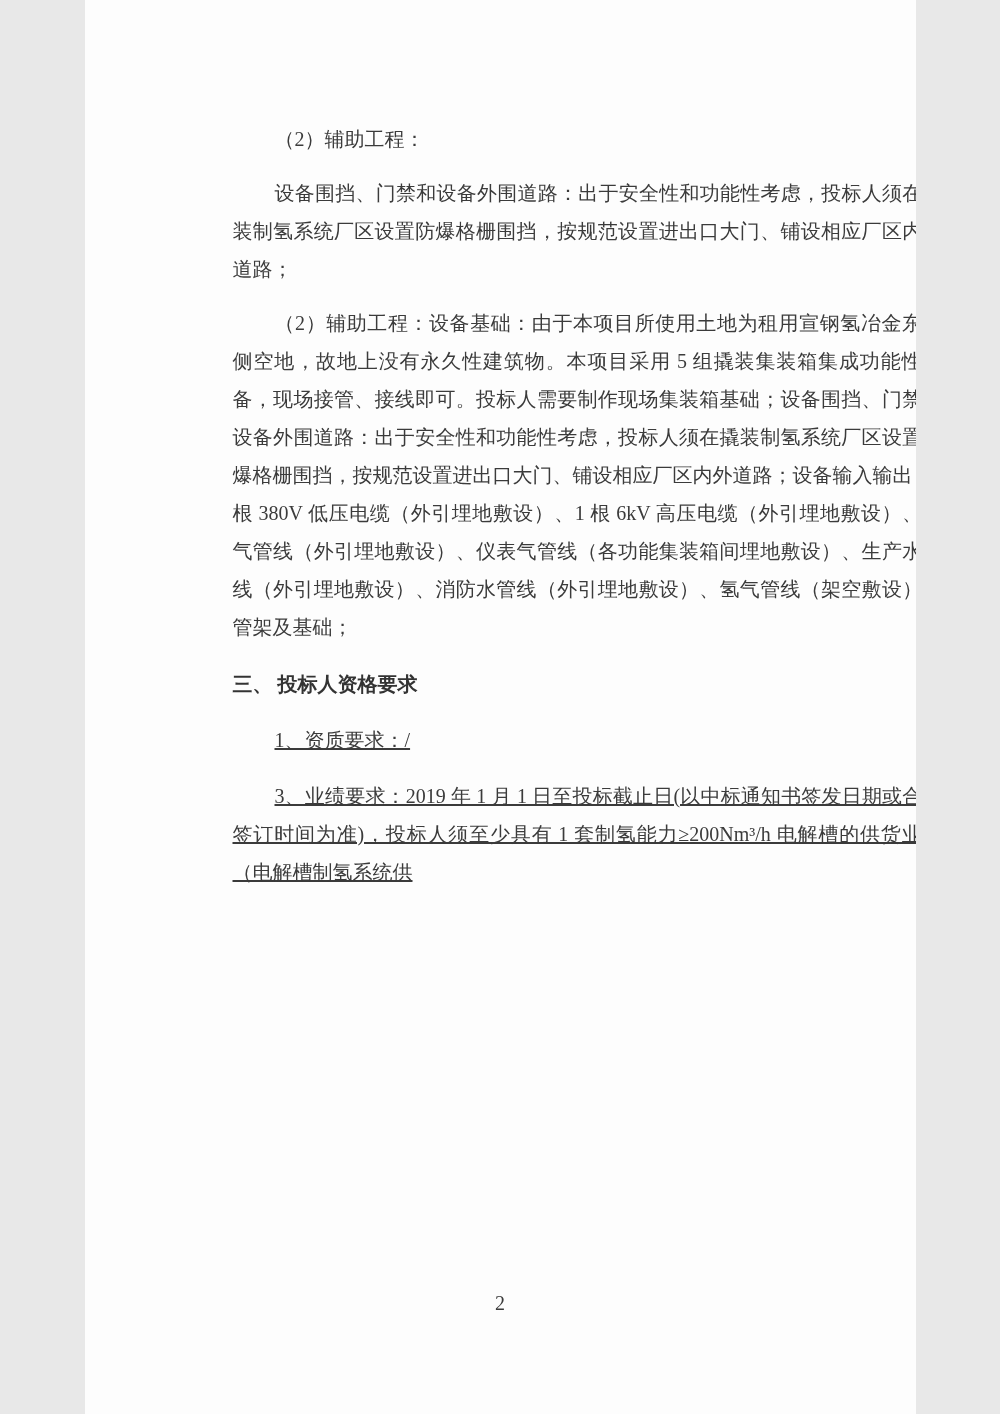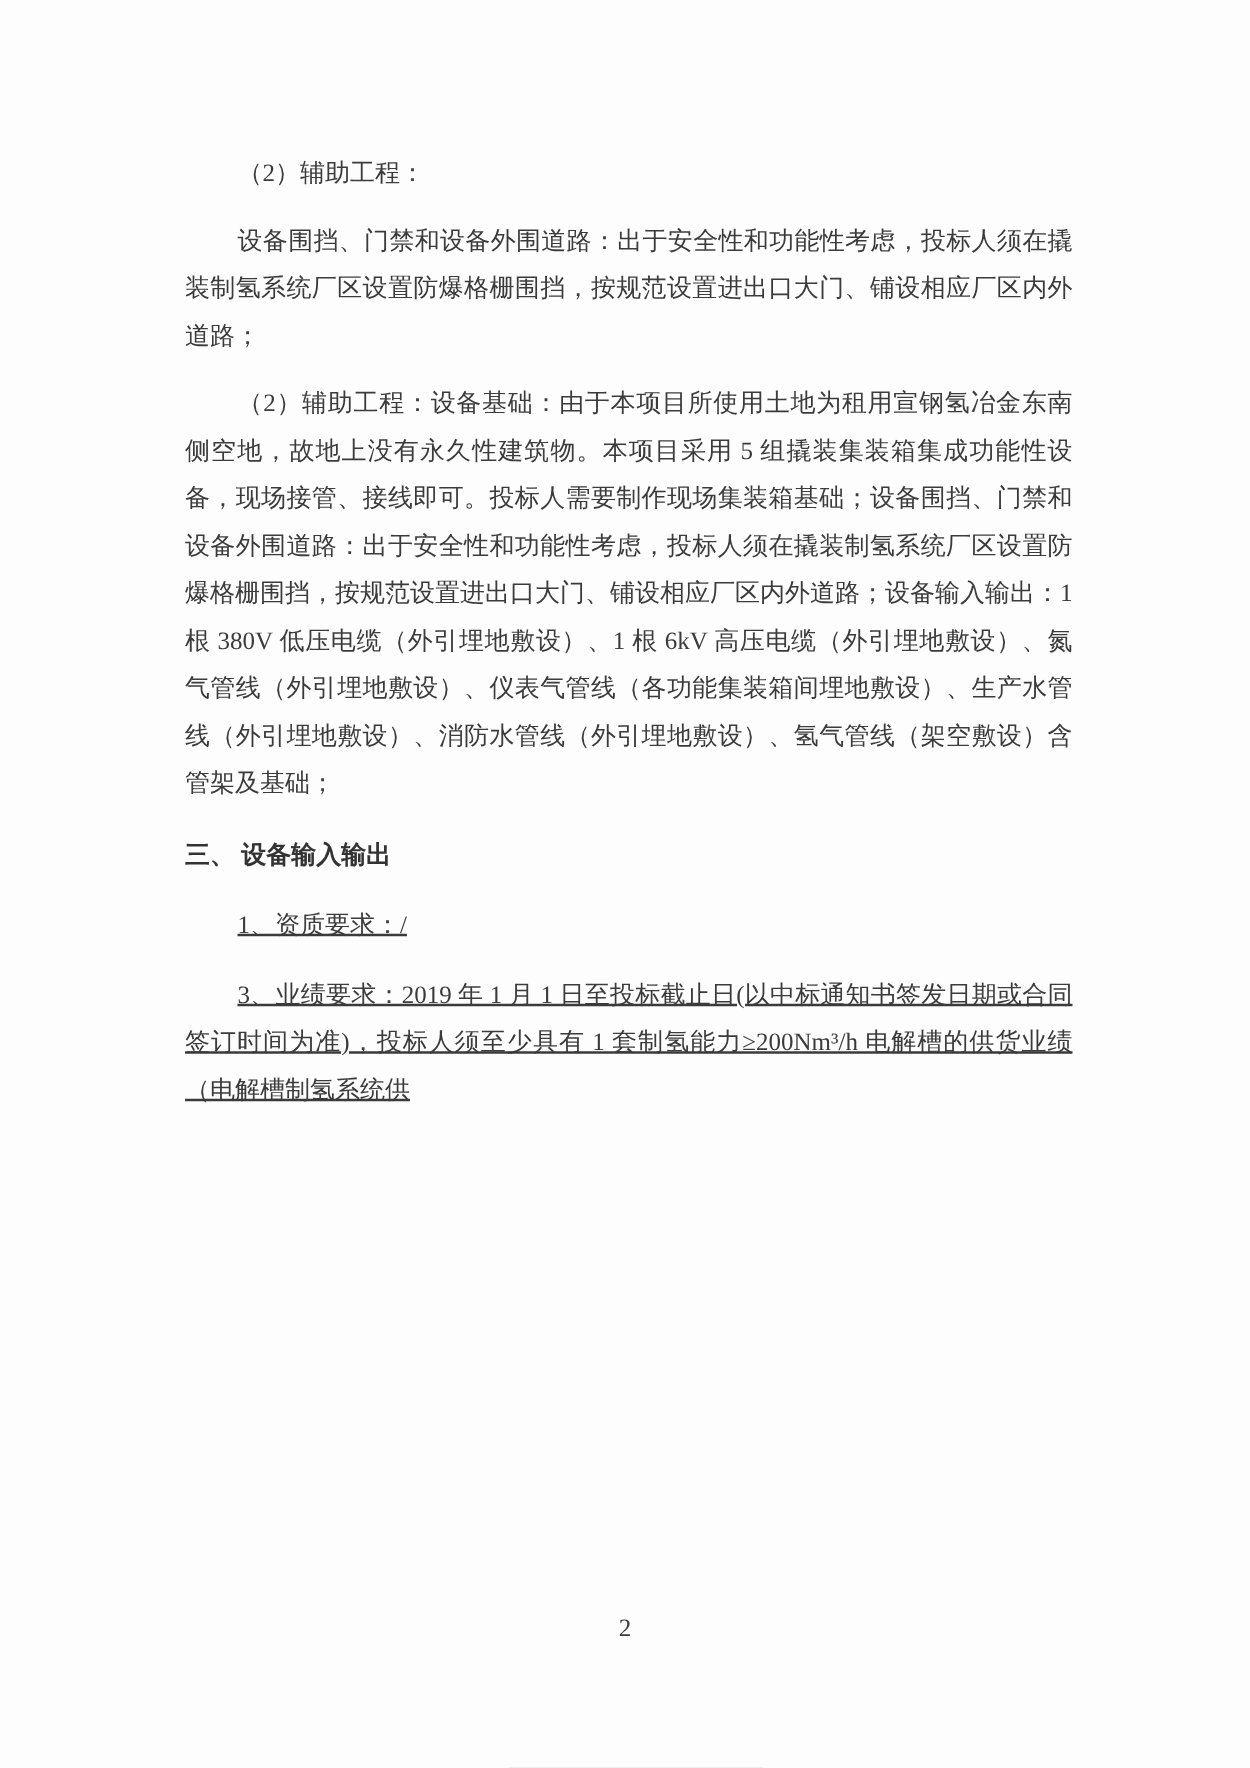--- a/index.html
+++ b/index.html
@@ -2,21 +2,21 @@
 <html><head>
 <meta charset="utf-8">
 <style>
   html, body {
     margin: 0;
     padding: 0;
     background: #e8e8e8;
   }
   .page {
     position: relative;
-    width: 1000px;
+    width: 831px;
     height: 1414px;
     margin: 0 auto;
     background: #fdfdfd;
     font-family: "Liberation Serif", "DejaVu Serif", serif;
     color: #3b3b3b;
     overflow: hidden;
   }
   .content {
     position: absolute;
     left: 148px;
@@ -71,21 +71,21 @@
     <p class="body-para first">（2）辅助工程：</p>
 
 
     <p class="body-para">设备围挡、门禁和设备外围道路：出于安全性和功能性考虑，投标人须在撬装制氢系统厂区设置防爆格栅围挡，按规范设置进出口大门、铺设相应厂区内外道路；</p>
 
 
 
     <p class="body-para">（2）辅助工程：设备基础：由于本项目所使用土地为租用宣钢氢冶金东南侧空地，故地上没有永久性建筑物。本项目采用 5 组撬装集装箱集成功能性设备，现场接管、接线即可。投标人需要制作现场集装箱基础；设备围挡、门禁和设备外围道路：出于安全性和功能性考虑，投标人须在撬装制氢系统厂区设置防爆格栅围挡，按规范设置进出口大门、铺设相应厂区内外道路；设备输入输出：1 根 380V 低压电缆（外引埋地敷设）、1 根 6kV 高压电缆（外引埋地敷设）、氮气管线（外引埋地敷设）、仪表气管线（各功能集装箱间埋地敷设）、生产水管线（外引埋地敷设）、消防水管线（外引埋地敷设）、氢气管线（架空敷设）含管架及基础；</p>
 
 
-    <h2 class="section-heading">三、 设备输入输出</h2>
+    <h2 class="section-heading">三、 投标人资格要求</h2>
 
     <p class="req-item">1、资质要求：/</p>
 
 
     <p class="req-item">3、业绩要求：2019 年 1 月 1 日至投标截止日(以中标通知书签发日期或合同签订时间为准)，投标人须至少具有 1 套制氢能力≥200Nm³/h 电解槽的供货业绩（电解槽制氢系统供</p>
 
   </div>
 
   <div class="page-number">2</div>
 </div>

